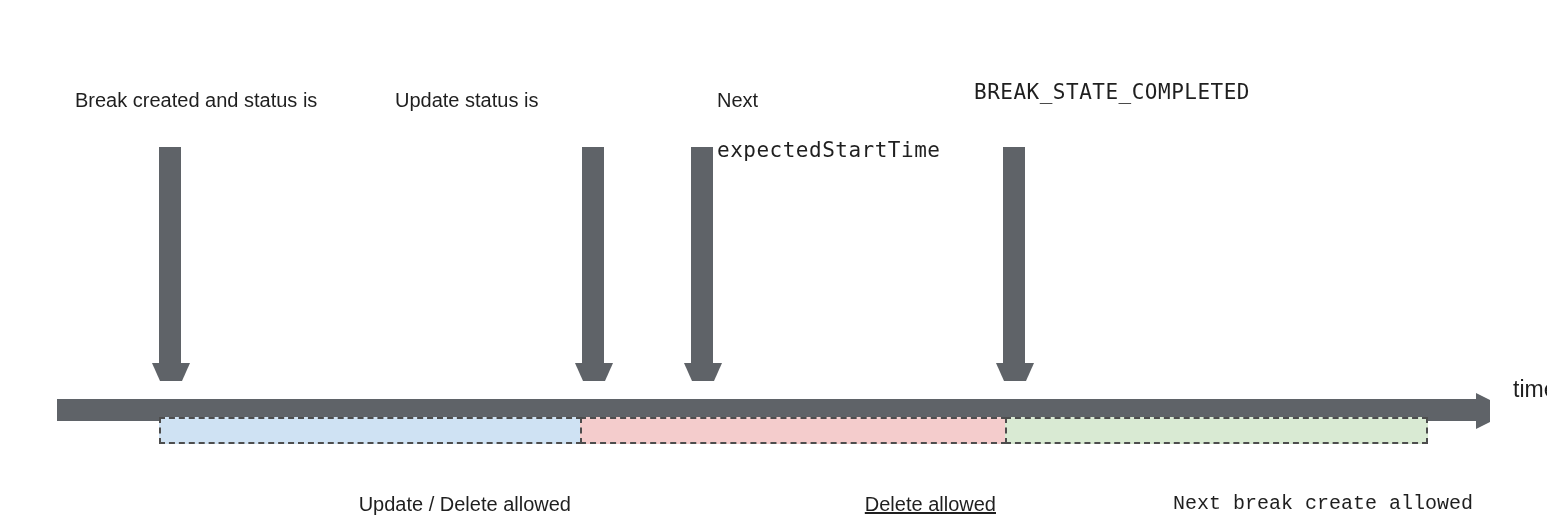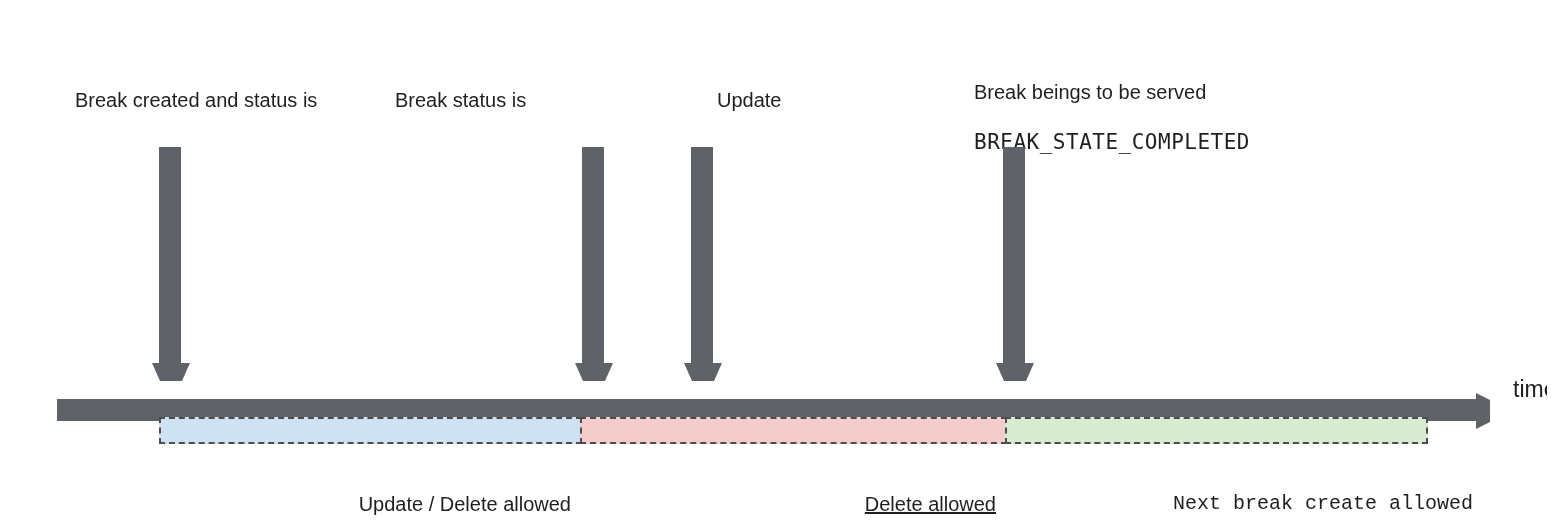--- a/index.html
+++ b/index.html
@@ -78,29 +78,29 @@
 </head>
 <body>
 
 <div class="canvas">
 
   <div class="annotation" style="left:31px; top:42px;">
     <div class="sans">Break created and status is</div>
   </div>
 
   <div class="annotation" style="left:351px; top:42px;">
-    <div class="sans">Break status is</div>
+    <div class="sans">Update status is</div>
   </div>
 
   <div class="annotation" style="left:673px; top:42px;">
-    <div class="sans">Update</div>
+    <div class="sans">Next</div>
+    <div class="mono">expectedStartTime</div>
   </div>
 
   <div class="annotation" style="left:930px; top:34px;">
-    <div class="sans">Break beings to be served</div>
     <div class="mono">BREAK_STATE_COMPLETED</div>
   </div>
 
   <div class="arrow-shaft" style="left:137px;"></div>
   <div class="arrow-head" style="left:130px;"></div>
 
   <div class="arrow-shaft" style="left:560px;"></div>
   <div class="arrow-head" style="left:553px;"></div>
 
   <div class="arrow-shaft" style="left:669px;"></div>

